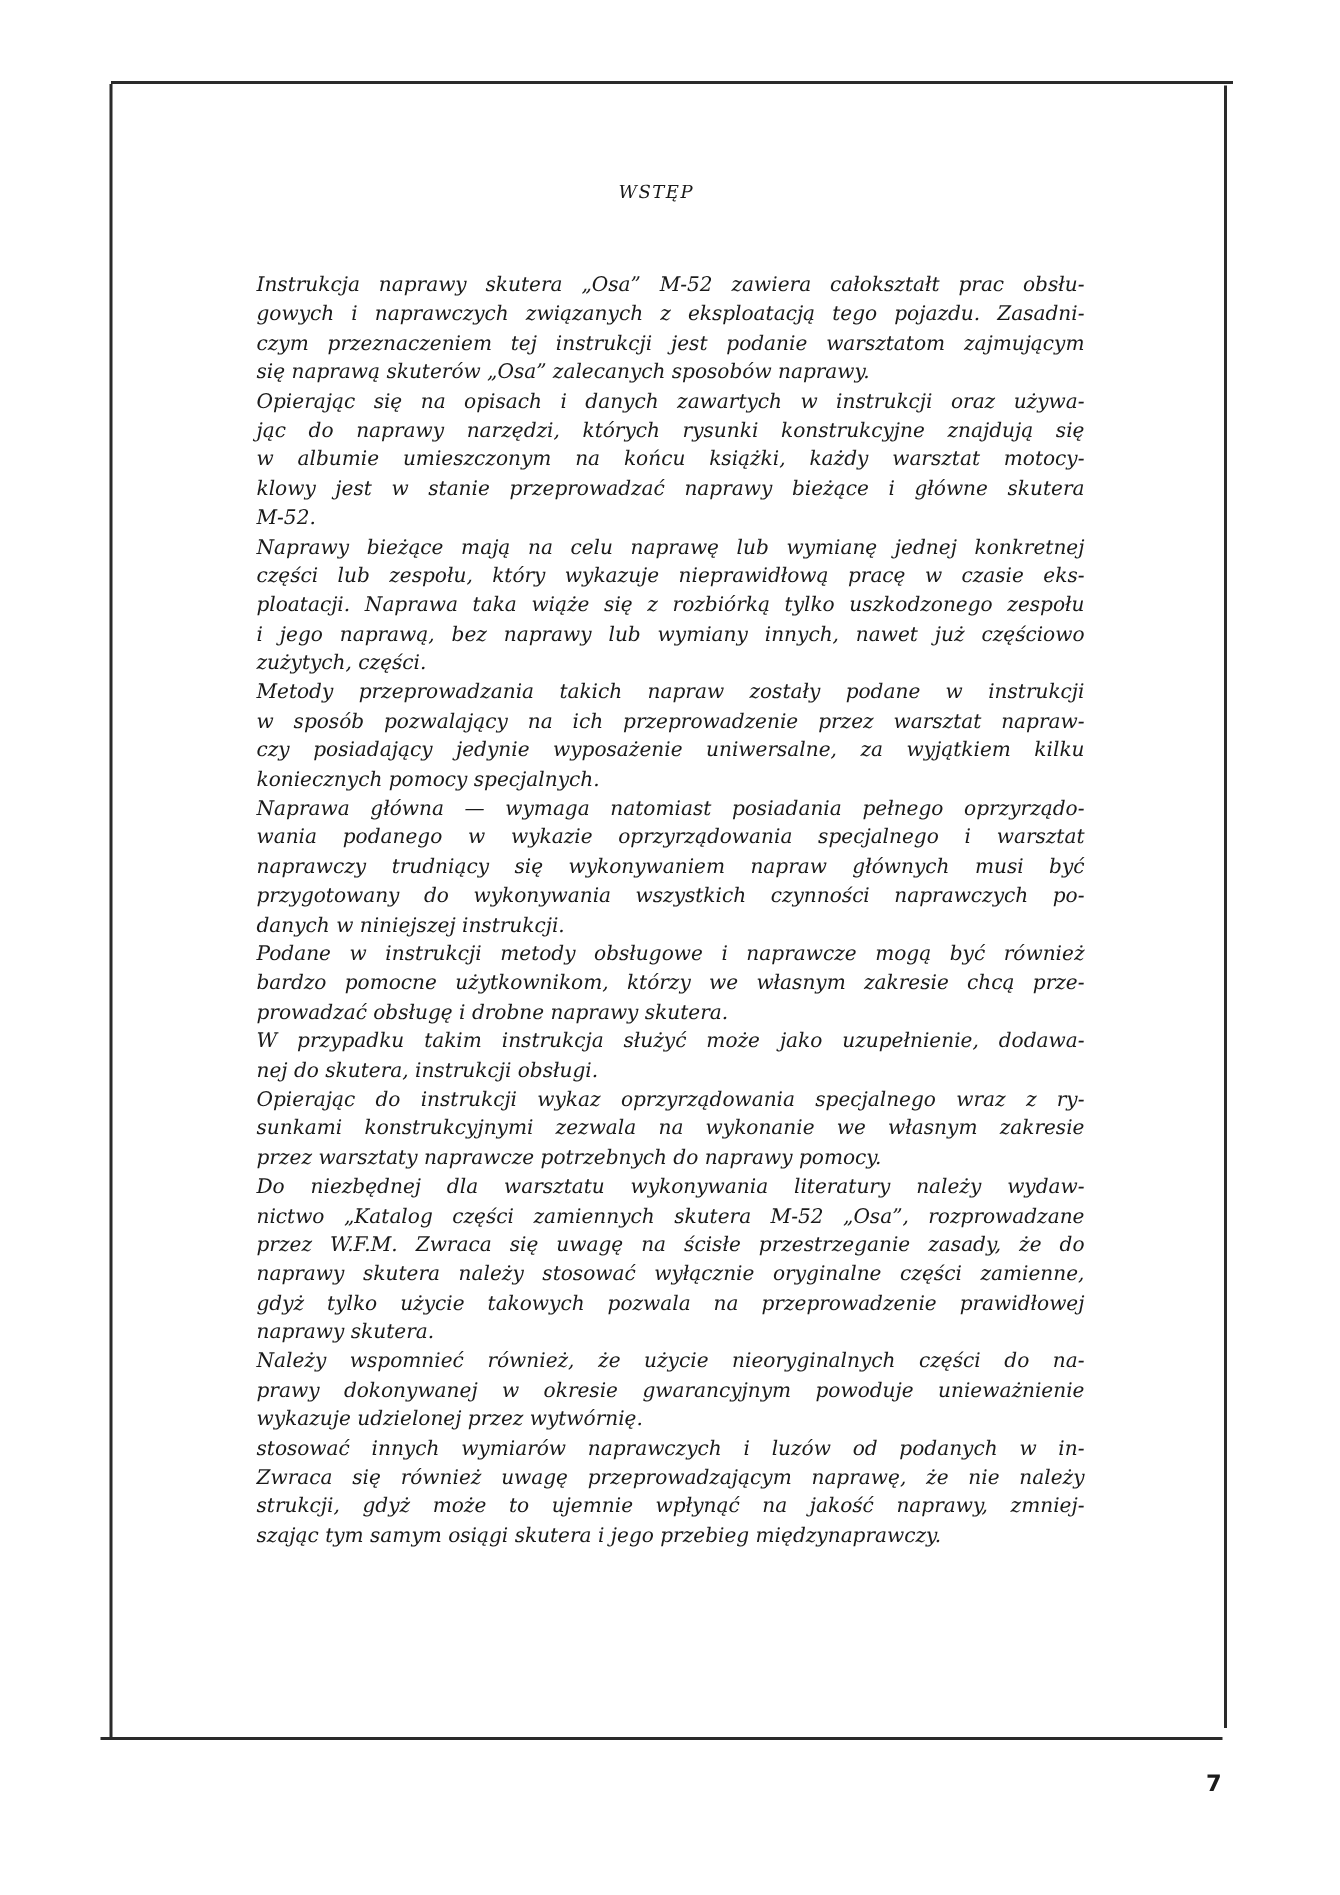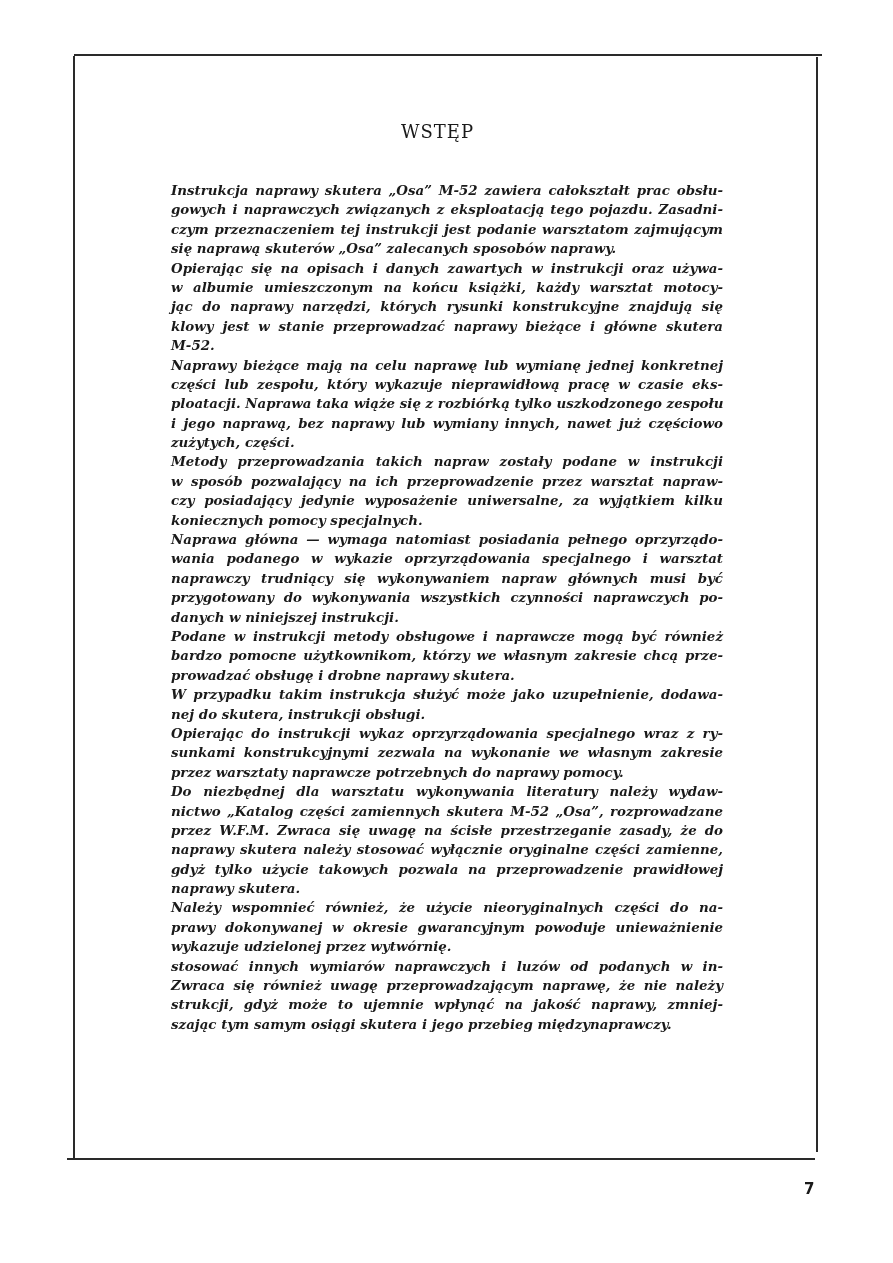--- a/index.html
+++ b/index.html
@@ -23,30 +23,31 @@
     position: absolute; left: 816px; top: 57px; width: 0; height: 1095px;
     border-left: 2px solid #2a2a2a;
   }
   .rule-bottom {
     position: absolute; left: 67px; top: 1158px; width: 748px; height: 0;
     border-top: 2px solid #2a2a2a;
   }
   .title {
     position: absolute; left: 0; top: 121px; width: 875px;
     text-align: center;
-    font-size: 18px;
+    font-style: italic;
+    font-size: 12px;
     letter-spacing: 1px;
   }
   .text-block {
     position: absolute; left: 171px; top: 181px; width: 552px;
     font-style: italic;
     font-size: 13.4px;
     line-height: 19.4px;
   }
-  .paragraph { margin: 0; font-weight: bold; }
+  .paragraph { margin: 0; }
   .line {
     display: block;
     text-align: justify;
     text-align-last: justify;
     white-space: nowrap;
     height: 19.4px;
   }
   .line.last {
     text-align-last: left;
   }
@@ -69,22 +70,22 @@
 
 <div class="text-block">
   <div class="paragraph">
     <span class="line">Instrukcja naprawy skutera „Osa” M-52 zawiera całokształt prac obsłu-</span>
     <span class="line">gowych i naprawczych związanych z eksploatacją tego pojazdu. Zasadni-</span>
     <span class="line">czym przeznaczeniem tej instrukcji jest podanie warsztatom zajmującym</span>
     <span class="line last">się naprawą skuterów „Osa” zalecanych sposobów naprawy.</span>
   </div>
   <div class="paragraph">
     <span class="line">Opierając się na opisach i danych zawartych w instrukcji oraz używa-</span>
+    <span class="line">jąc do naprawy narzędzi, których rysunki konstrukcyjne znajdują się</span>
     <span class="line">w albumie umieszczonym na końcu książki, każdy warsztat motocy-</span>
-    <span class="line">jąc do naprawy narzędzi, których rysunki konstrukcyjne znajdują się</span>
     <span class="line">klowy jest w stanie przeprowadzać naprawy bieżące i główne skutera</span>
     <span class="line last">M-52.</span>
   </div>
   <div class="paragraph">
     <span class="line">Naprawy bieżące mają na celu naprawę lub wymianę jednej konkretnej</span>
     <span class="line">części lub zespołu, który wykazuje nieprawidłową pracę w czasie eks-</span>
     <span class="line">ploatacji. Naprawa taka wiąże się z rozbiórką tylko uszkodzonego zespołu</span>
     <span class="line">i jego naprawą, bez naprawy lub wymiany innych, nawet już częściowo</span>
     <span class="line last">zużytych, części.</span>
   </div>

